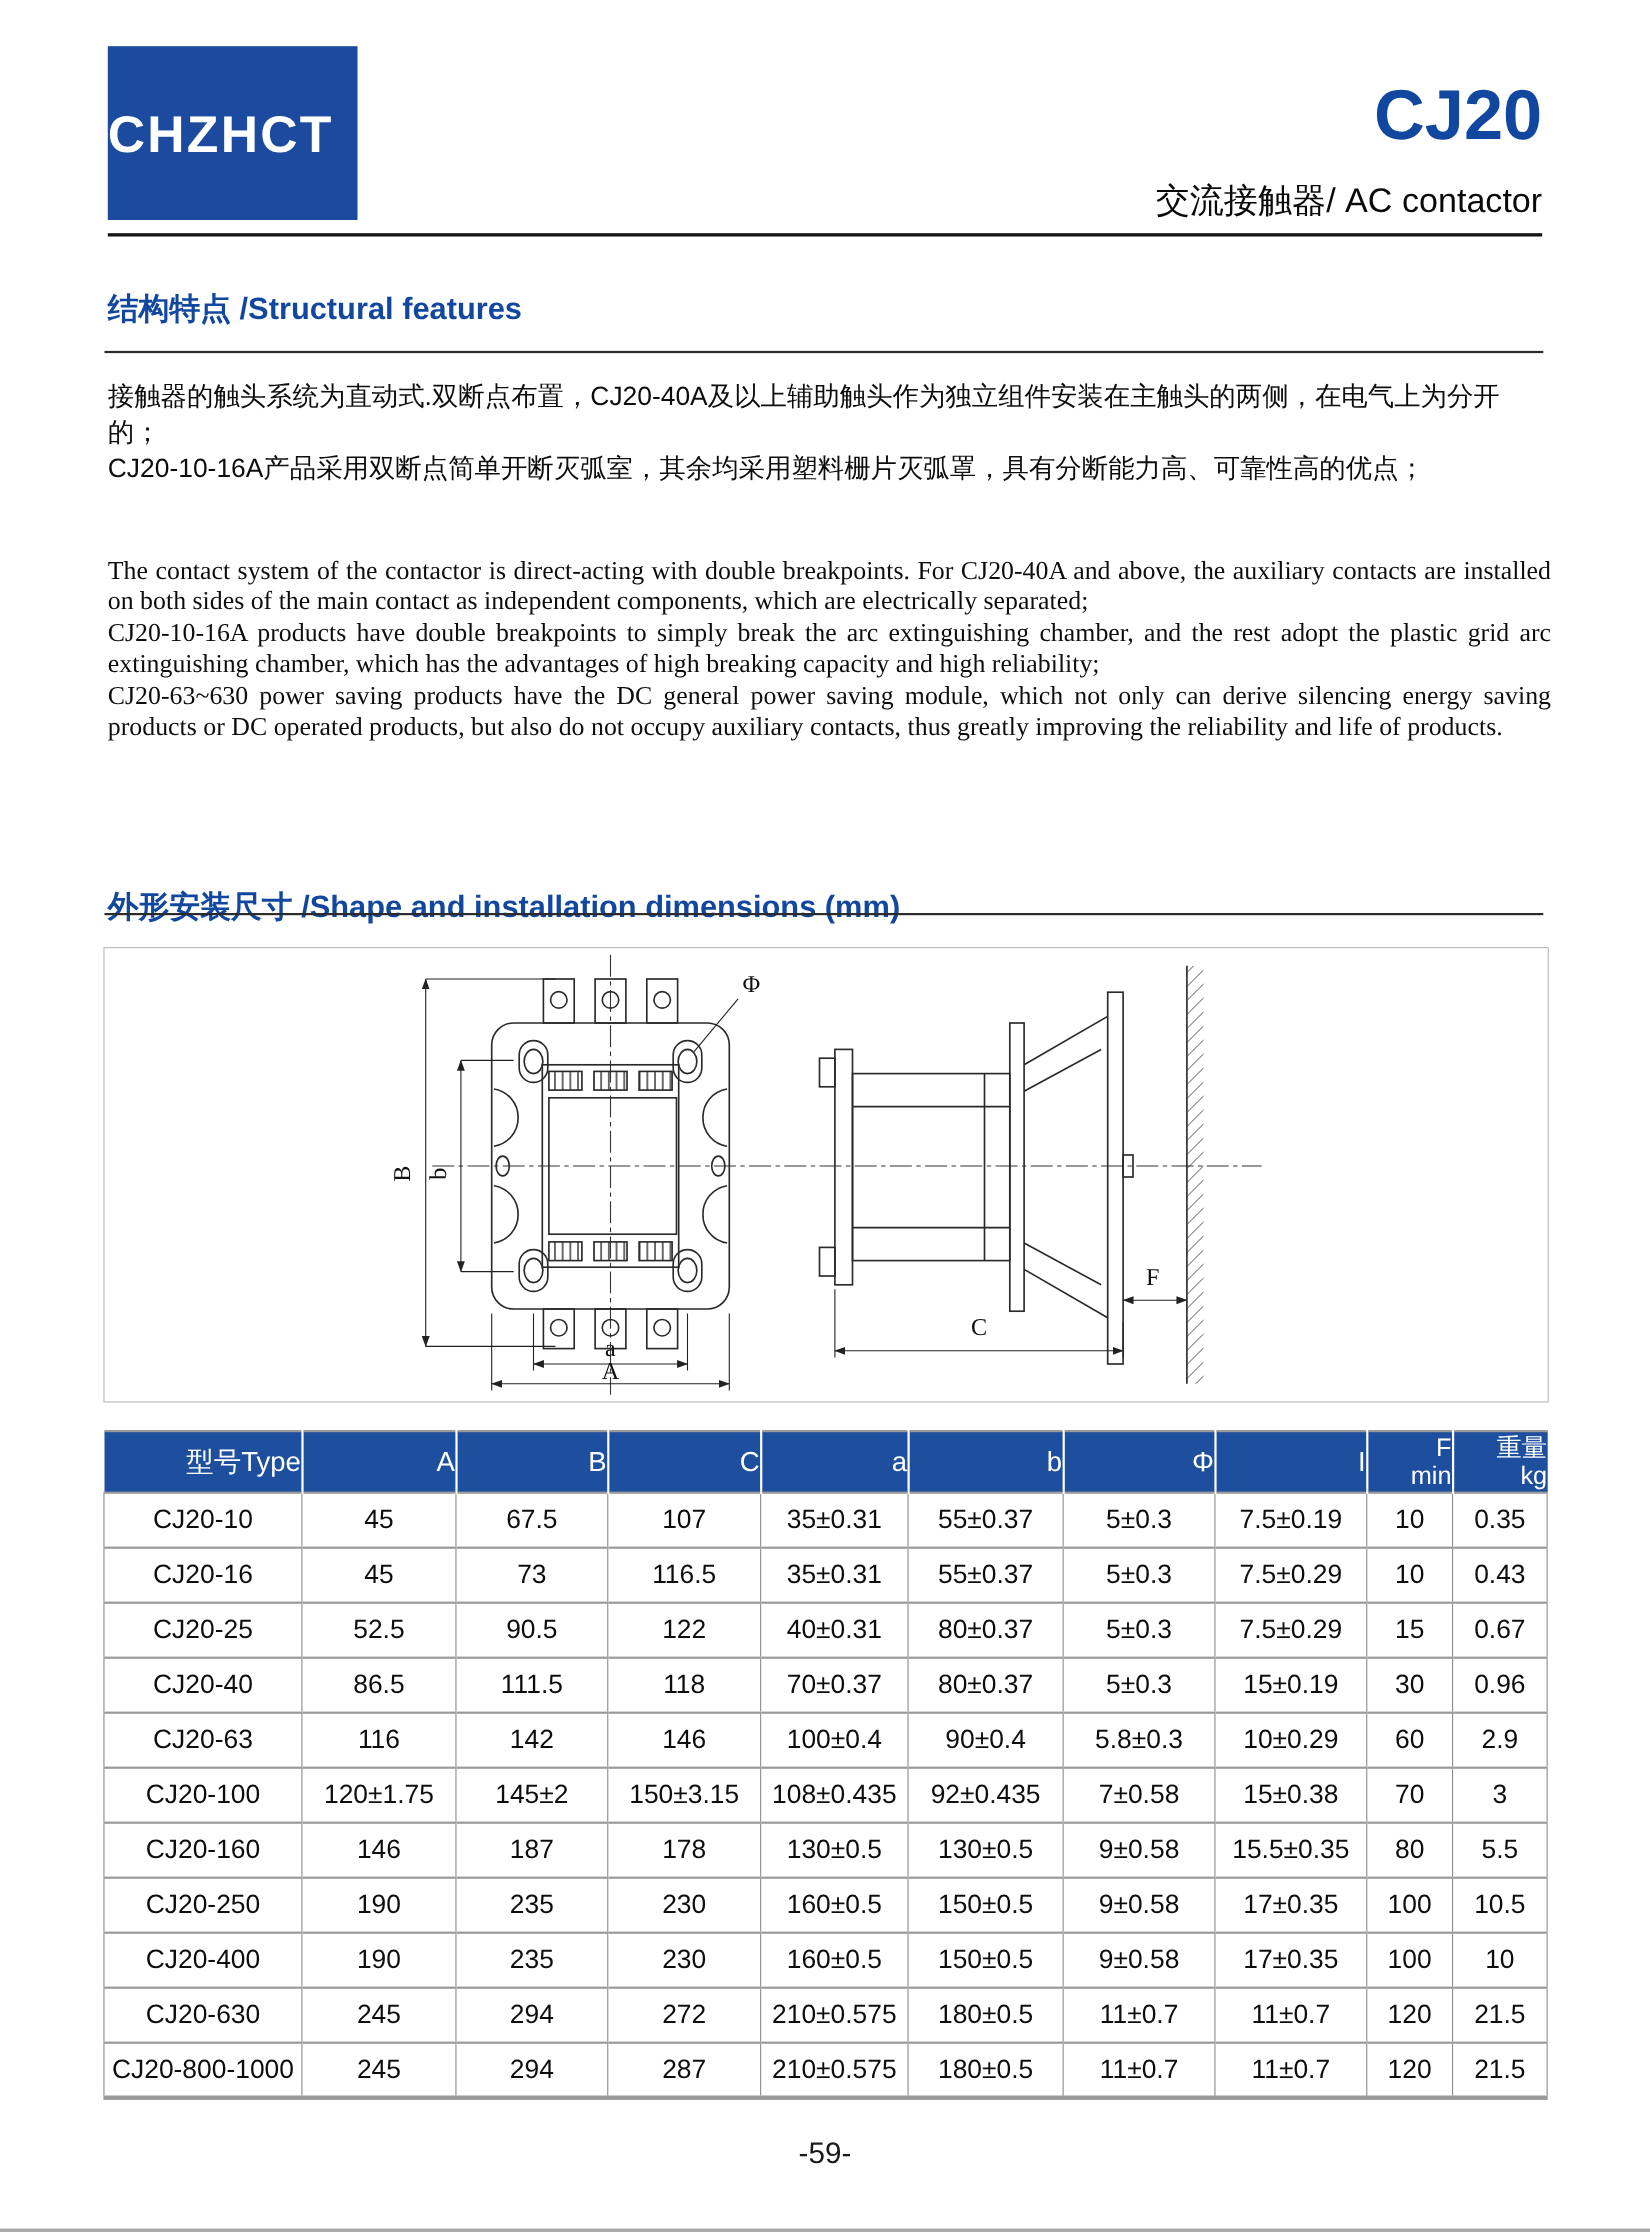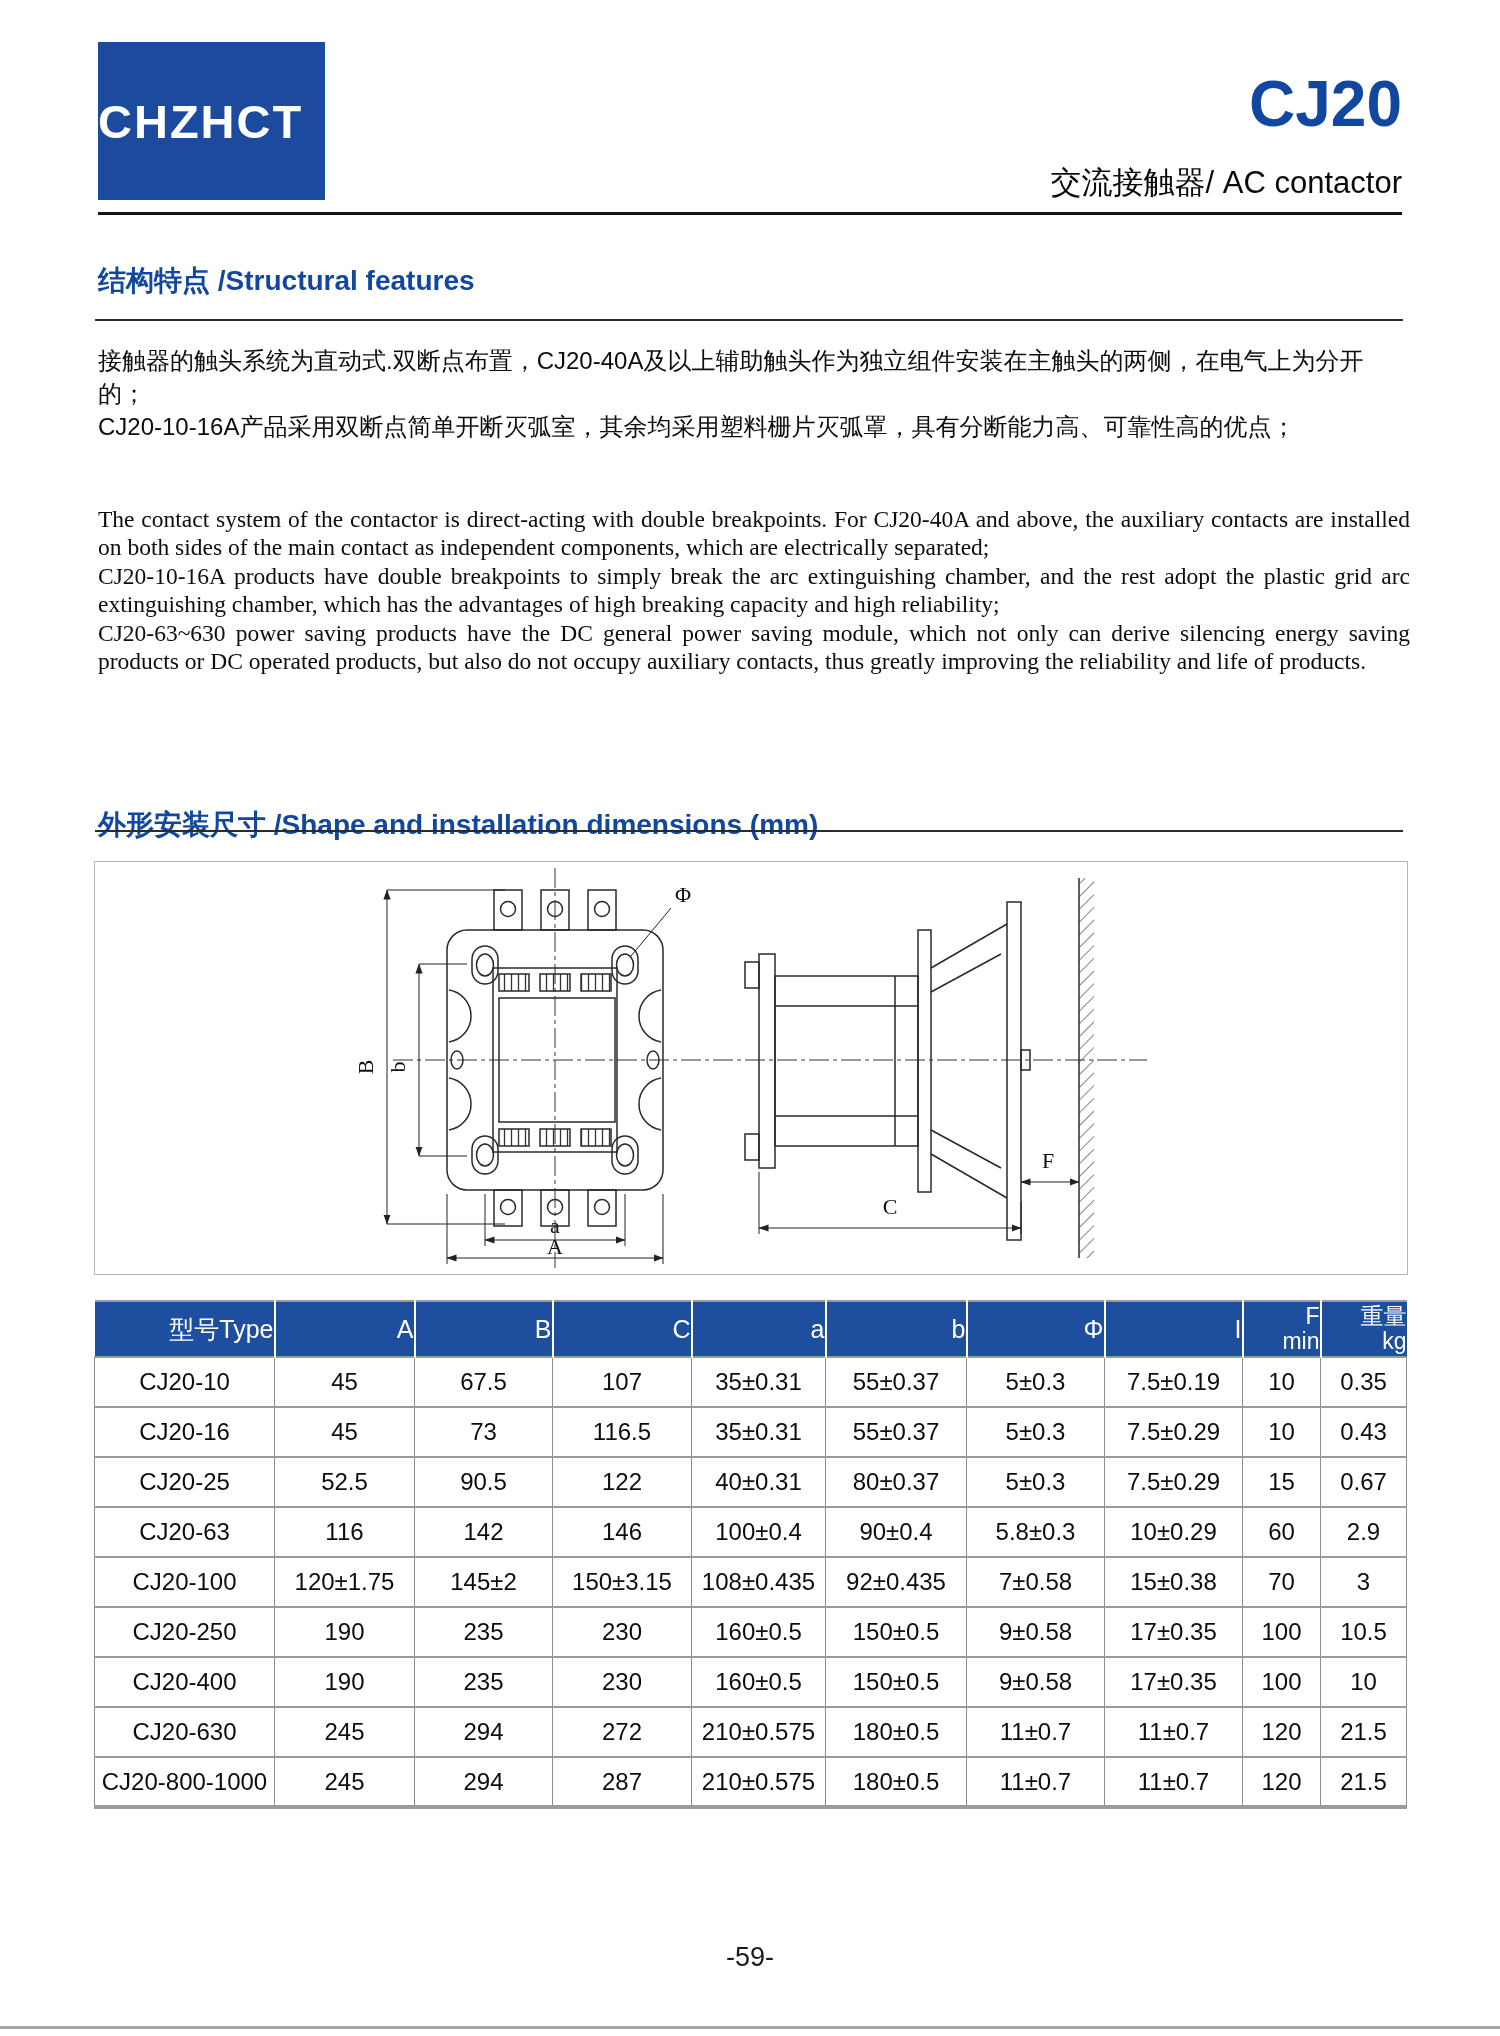--- a/index.html
+++ b/index.html
@@ -265,20 +265,32 @@
         <td>90.5</td>
         <td>122</td>
         <td>40±0.31</td>
         <td>80±0.37</td>
         <td>5±0.3</td>
         <td>7.5±0.29</td>
         <td>15</td>
         <td>0.67</td>
       </tr>
       <tr>
+        <td>CJ20-40</td>
+        <td>86.5</td>
+        <td>111.5</td>
+        <td>118</td>
+        <td>70±0.37</td>
+        <td>80±0.37</td>
+        <td>5±0.3</td>
+        <td>15±0.19</td>
+        <td>30</td>
+        <td>0.96</td>
+      </tr>
+      <tr>
         <td>CJ20-63</td>
         <td>116</td>
         <td>142</td>
         <td>146</td>
         <td>100±0.4</td>
         <td>90±0.4</td>
         <td>5.8±0.3</td>
         <td>10±0.29</td>
         <td>60</td>
         <td>2.9</td>
@@ -289,20 +301,32 @@
         <td>145±2</td>
         <td>150±3.15</td>
         <td>108±0.435</td>
         <td>92±0.435</td>
         <td>7±0.58</td>
         <td>15±0.38</td>
         <td>70</td>
         <td>3</td>
       </tr>
       <tr>
+        <td>CJ20-160</td>
+        <td>146</td>
+        <td>187</td>
+        <td>178</td>
+        <td>130±0.5</td>
+        <td>130±0.5</td>
+        <td>9±0.58</td>
+        <td>15.5±0.35</td>
+        <td>80</td>
+        <td>5.5</td>
+      </tr>
+      <tr>
         <td>CJ20-250</td>
         <td>190</td>
         <td>235</td>
         <td>230</td>
         <td>160±0.5</td>
         <td>150±0.5</td>
         <td>9±0.58</td>
         <td>17±0.35</td>
         <td>100</td>
         <td>10.5</td>

